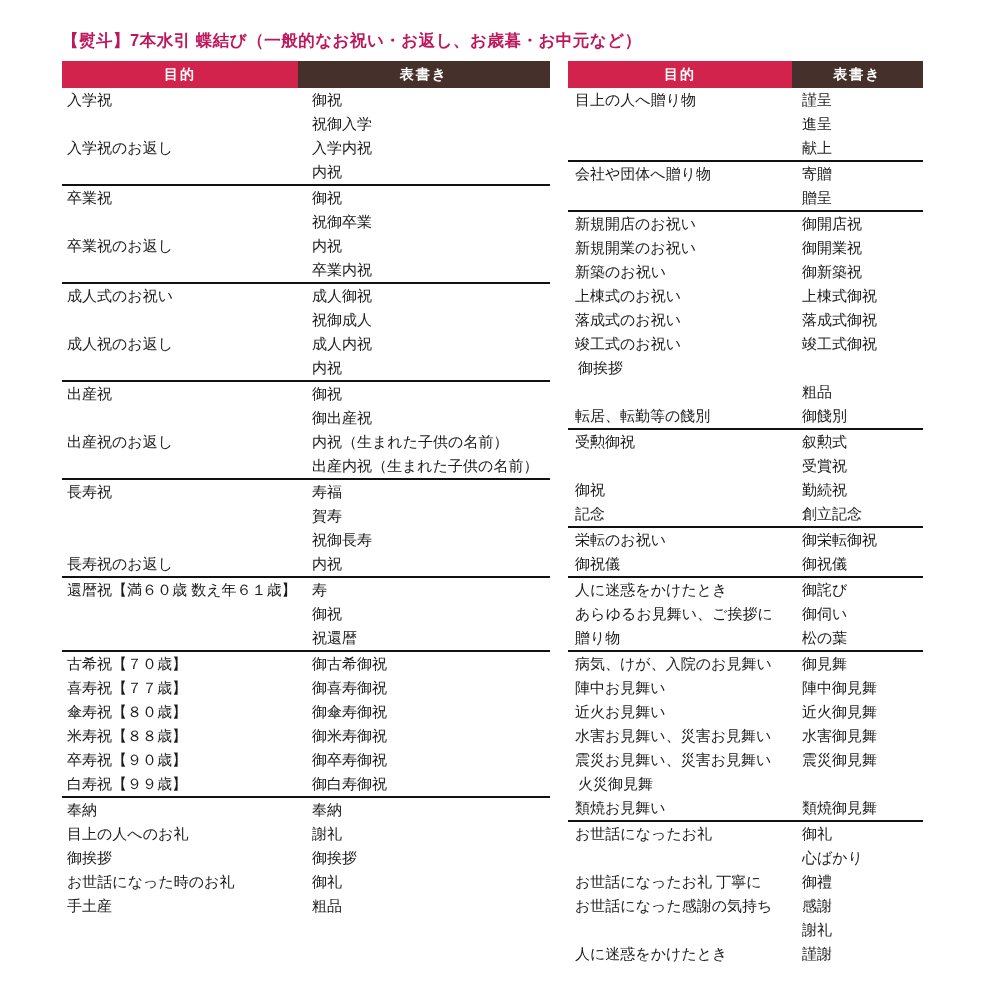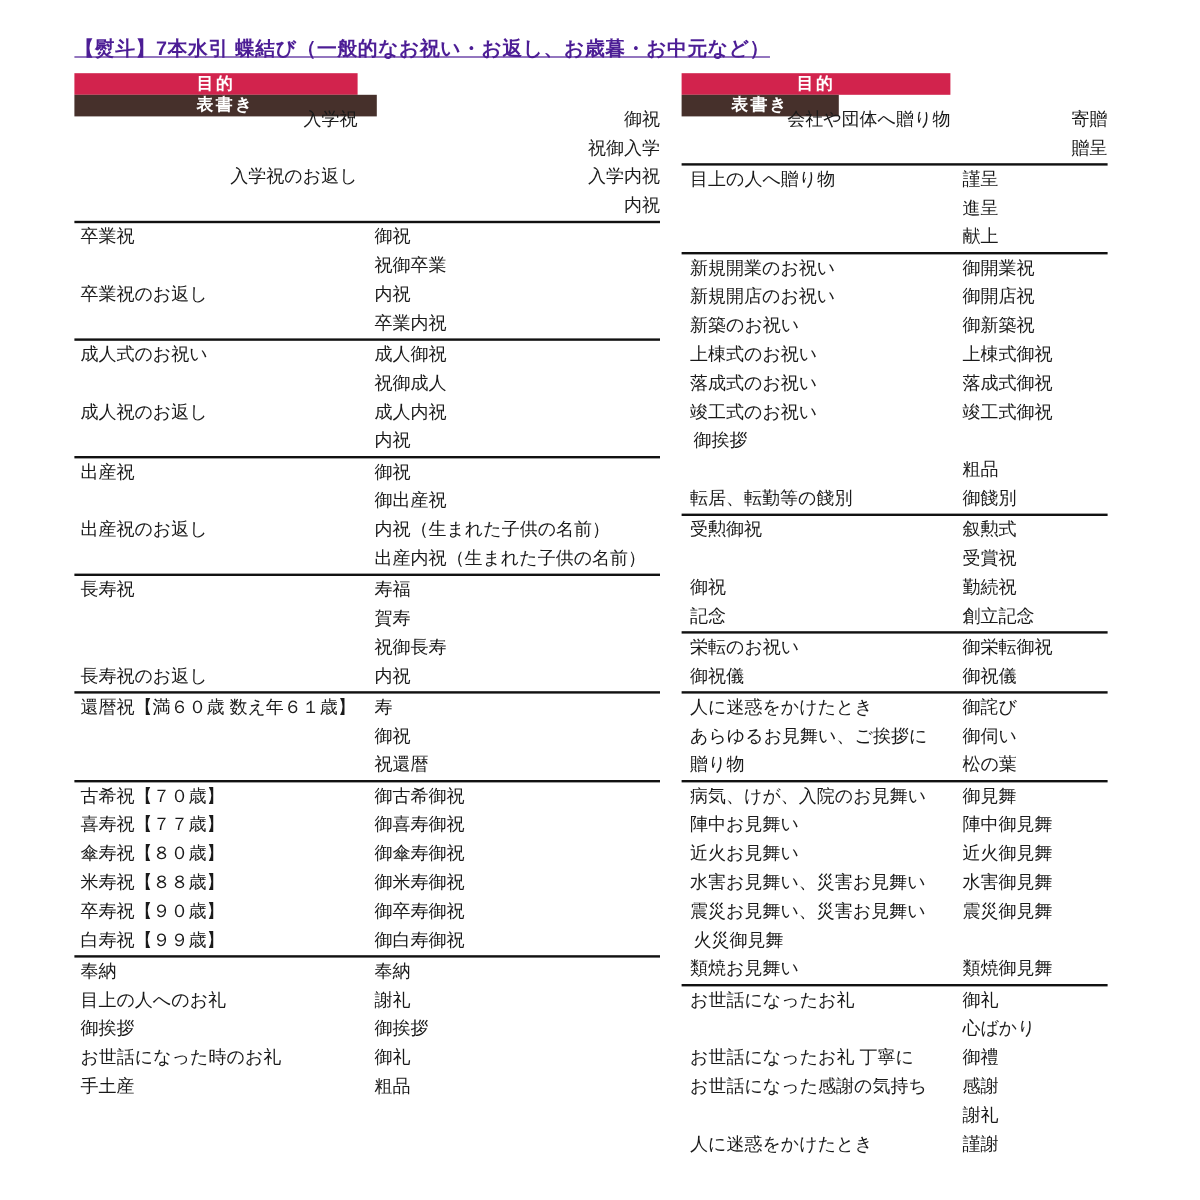--- a/index.html
+++ b/index.html
@@ -10,40 +10,40 @@
   }
   *{margin:0;padding:0;box-sizing:border-box;}
   html,body{background:#ffffff;}
   body{
     font-family:"Liberation Sans","DejaVu Sans",sans-serif;
     color:var(--c-text);
     width:1000px;height:1000px;position:relative;overflow:hidden;
   }
   .page-title{
     position:absolute;left:62px;top:30px;
-    font-size:16.5px;font-weight:bold;color:#4c1d95;
-    white-space:nowrap;letter-spacing:.5px;text-decoration:underline;
+    font-size:16.5px;font-weight:bold;color:#be185d;
+    white-space:nowrap;letter-spacing:.5px;
   }
   .noshi-table{position:absolute;top:61px;}
   .noshi-table.left{left:62px;width:488px;}
   .noshi-table.right{left:568px;width:355px;}
-  .thead{display:flex;height:27px;flex-direction:column;}
+  .thead{display:flex;height:27px;}
   .th{
     color:#fff;font-weight:bold;font-size:14px;
     display:flex;align-items:center;justify-content:center;
     letter-spacing:2px;
   }
   .th.purpose{background:var(--c-red);}
   .th.inscription{background:var(--c-brown);}
   .left .th.purpose{width:236px;}
   .left .th.inscription{width:252px;}
   .right .th.purpose{width:224px;}
   .right .th.inscription{width:131px;}
   .section{border-top:2px solid var(--c-divider);}
-  .section:first-child{border-top:none;text-align:right;}
+  .section:first-child{border-top:none;}
   .row{display:flex;height:24px;line-height:24px;font-size:15px;}
   .cell{white-space:nowrap;overflow:visible;}
   .left .cell.purpose{width:236px;padding-left:5px;}
   .left .cell.inscription{flex:1;padding-left:14px;}
   .right .cell.purpose{width:224px;padding-left:7px;}
   .right .cell.inscription{flex:1;padding-left:10px;}
 </style>
 </head>
 <body>
 
@@ -211,50 +211,50 @@
 </div>
 
 <div class="noshi-table right">
   <div class="thead">
     <div class="th purpose">目的</div>
     <div class="th inscription">表書き</div>
   </div>
   <div class="tbody" id="right-table-body">
       <div class="section">
         <div class="row">
+          <span class="cell purpose">目上の人へ贈り物</span>
+          <span class="cell inscription">謹呈</span>
+        </div>
+        <div class="row">
+          <span class="cell purpose"></span>
+          <span class="cell inscription">進呈</span>
+        </div>
+        <div class="row">
+          <span class="cell purpose"></span>
+          <span class="cell inscription">献上</span>
+        </div>
+      </div>
+      <div class="section">
+        <div class="row">
           <span class="cell purpose">会社や団体へ贈り物</span>
           <span class="cell inscription">寄贈</span>
         </div>
         <div class="row">
           <span class="cell purpose"></span>
           <span class="cell inscription">贈呈</span>
         </div>
       </div>
       <div class="section">
         <div class="row">
-          <span class="cell purpose">目上の人へ贈り物</span>
-          <span class="cell inscription">謹呈</span>
-        </div>
-        <div class="row">
-          <span class="cell purpose"></span>
-          <span class="cell inscription">進呈</span>
-        </div>
-        <div class="row">
-          <span class="cell purpose"></span>
-          <span class="cell inscription">献上</span>
-        </div>
-      </div>
-      <div class="section">
+          <span class="cell purpose">新規開店のお祝い</span>
+          <span class="cell inscription">御開店祝</span>
+        </div>
         <div class="row">
           <span class="cell purpose">新規開業のお祝い</span>
           <span class="cell inscription">御開業祝</span>
-        </div>
-        <div class="row">
-          <span class="cell purpose">新規開店のお祝い</span>
-          <span class="cell inscription">御開店祝</span>
         </div>
         <div class="row">
           <span class="cell purpose">新築のお祝い</span>
           <span class="cell inscription">御新築祝</span>
         </div>
         <div class="row">
           <span class="cell purpose">上棟式のお祝い</span>
           <span class="cell inscription">上棟式御祝</span>
         </div>
         <div class="row">

